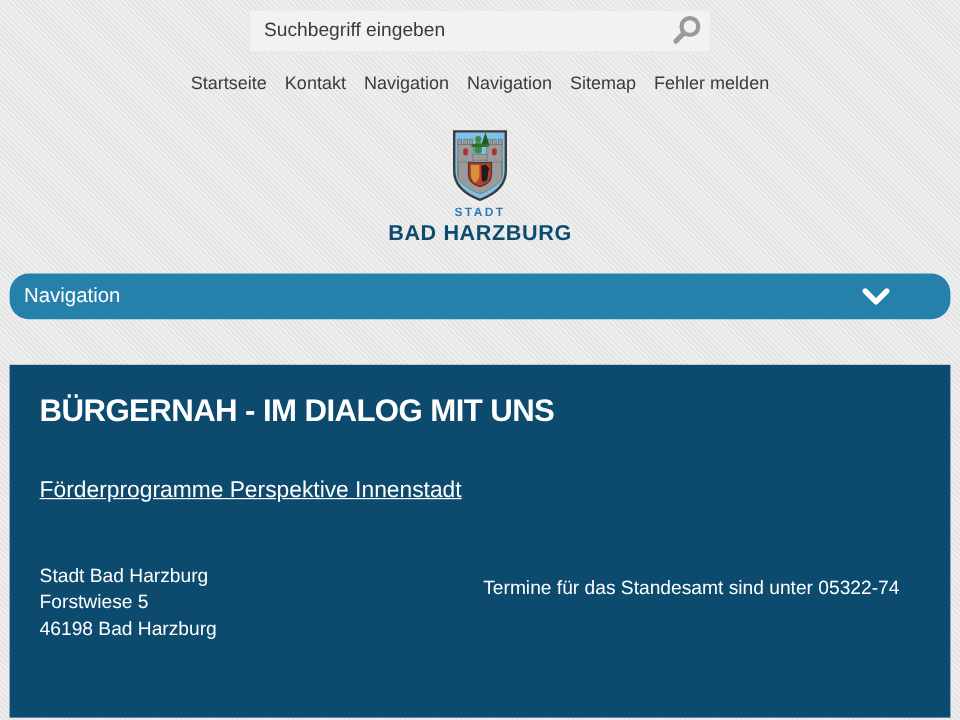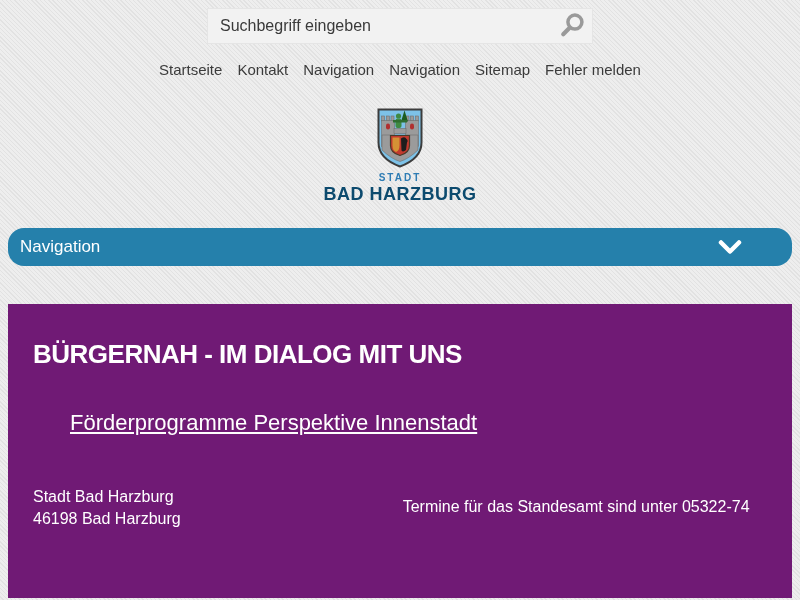--- a/index.html
+++ b/index.html
@@ -38,30 +38,30 @@
   .navbar {
     margin:23px 8px 0; height:38px; background:#2580ab; color:#fff;
     display:flex; align-items:center; justify-content:space-between;
     padding:0 12px; cursor:pointer;border-radius:16px;
   }
   .navbar .nav-label { font-size:17px; }
   .navbar .chev { margin-right:38px; display:flex; align-items:center; }
 
   
   .main {
-    margin:38px 8px 0; background:#701a75; color:#fff;
-    height:294px; padding:12px 15px 0 25px;
+    margin:38px 8px 0; background:#0c4a6e; color:#fff;
+    height:294px; padding:0 15px 0 25px;
   }
   .main h1 {
     padding-top:23px; font-size:26px; font-weight:bold; letter-spacing:-0.5px;
     line-height:30px; color:#fff;
   }
   .main .biglink {
-    display:table; margin-top:24px; font-size:22px; color:#fff;
-    text-decoration:underline; cursor:pointer;margin-left:37px;
+    display:table; margin-top:24px; font-size:19px; color:#fff;
+    text-decoration:underline; cursor:pointer;
   }
   .main .biglink.first { margin-top:41px; }
 
   .bottom-row { display:flex; margin-top:44px; }
   .addr { width:46%; padding-top:6px; font-size:16px; line-height:22px; }
   .notice-col { width:54%; text-align:center; font-size:16px; line-height:20px; }
   .notice2 { margin-top:17px; }
 </style>
 </head>
 <body>
@@ -137,19 +137,20 @@
 </div>
 
 <div class="main">
   <h1>BÜRGERNAH - IM DIALOG MIT UNS</h1>
 
   <a class="biglink first">Förderprogramme Perspektive Innenstadt</a>
 
   <div class="bottom-row">
     <div class="addr">
       <div>Stadt Bad Harzburg</div>
+      <div>Forstwiese 5</div>
       <div>46198 Bad Harzburg</div>
     </div>
     <div class="notice-col">
       <div class="notice2">Termine für das Standesamt sind unter 05322-74</div>
     </div>
   </div>
 </div>
 
 </body></html>

